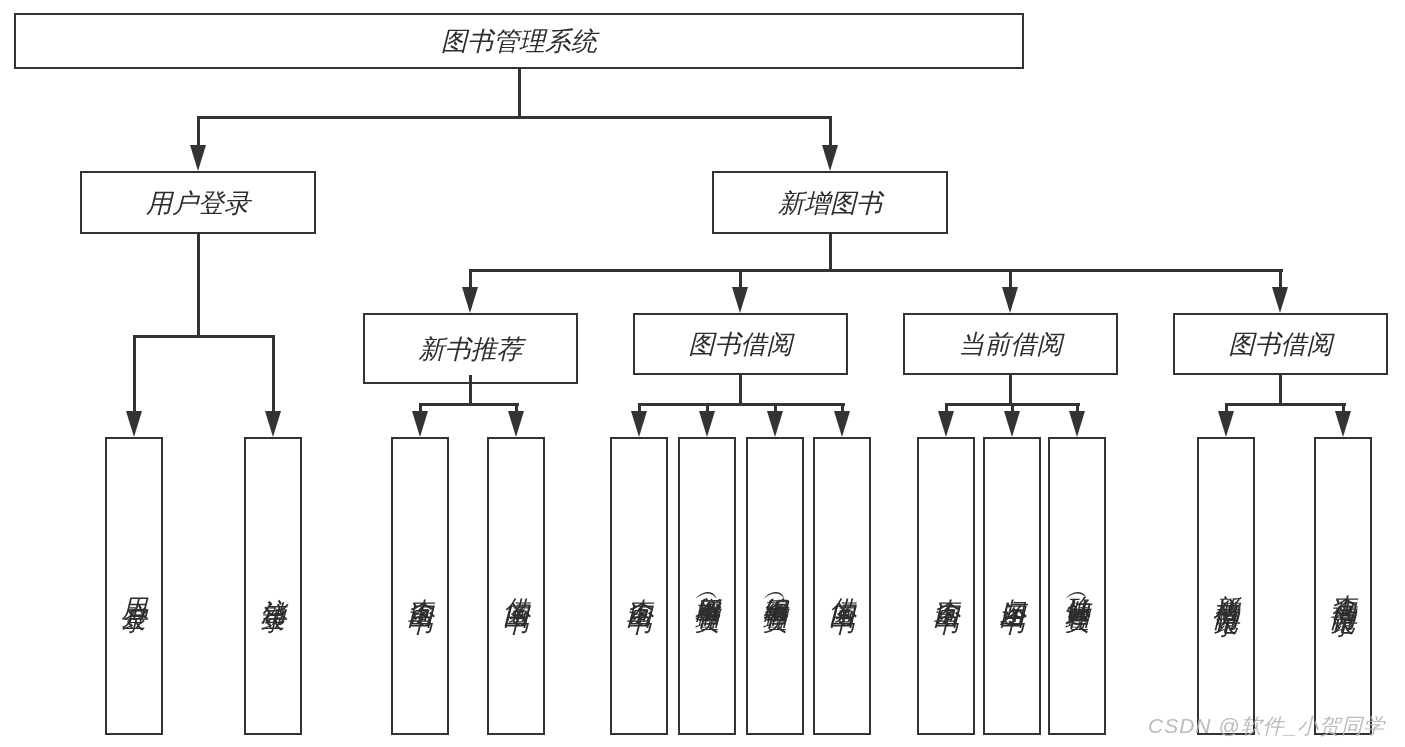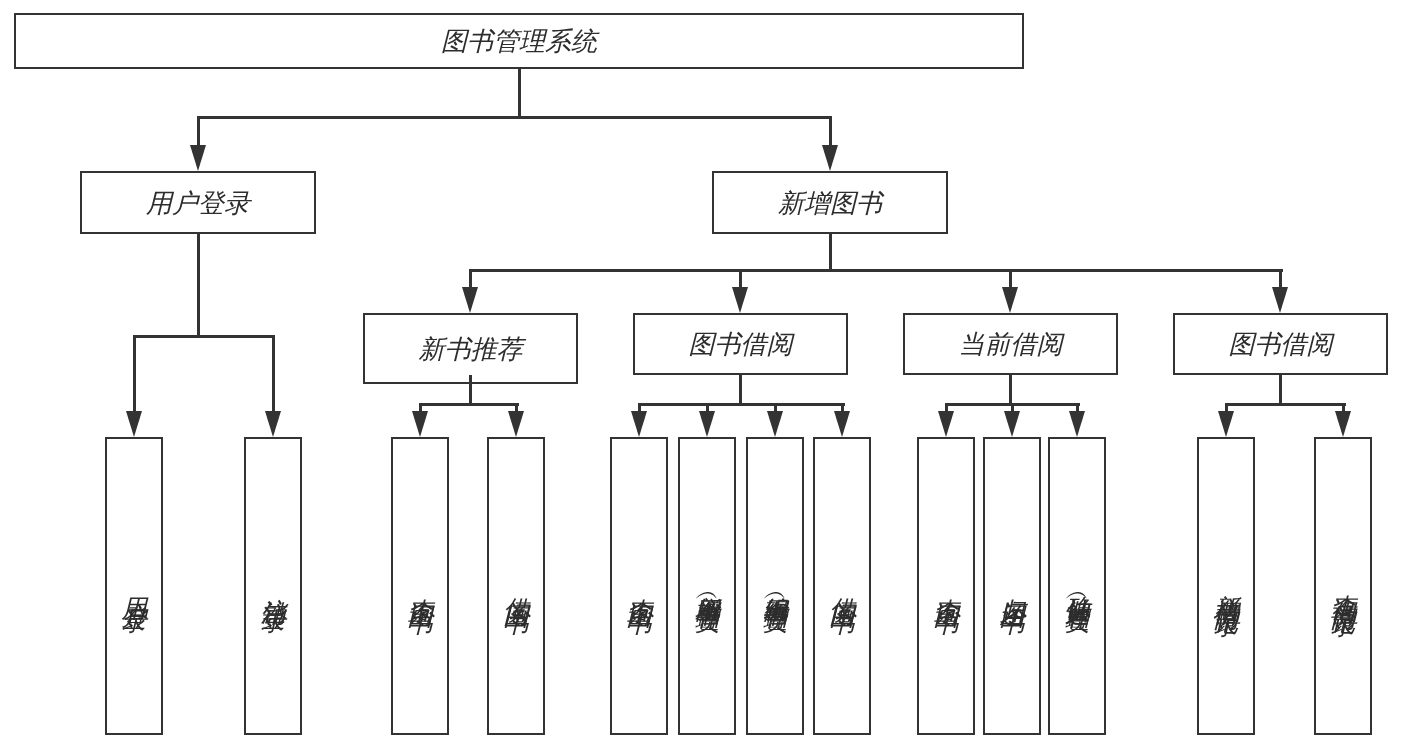--- a/index.html
+++ b/index.html
@@ -178,14 +178,15 @@
     <span class="vtext">确认归还（管理员）</span>
   </div>
 
   <div class="box leaf" style="left:1197px; top:437px; width:58px; height:298px;">
     <span class="vtext">新增借阅记录</span>
   </div>
   <div class="box leaf" style="left:1314px; top:437px; width:58px; height:298px;">
     <span class="vtext">查询借阅记录</span>
   </div>
 
+  <div class="watermark">CSDN @软件_小贺同学</div>
 
 </div>
 
 </body></html>

